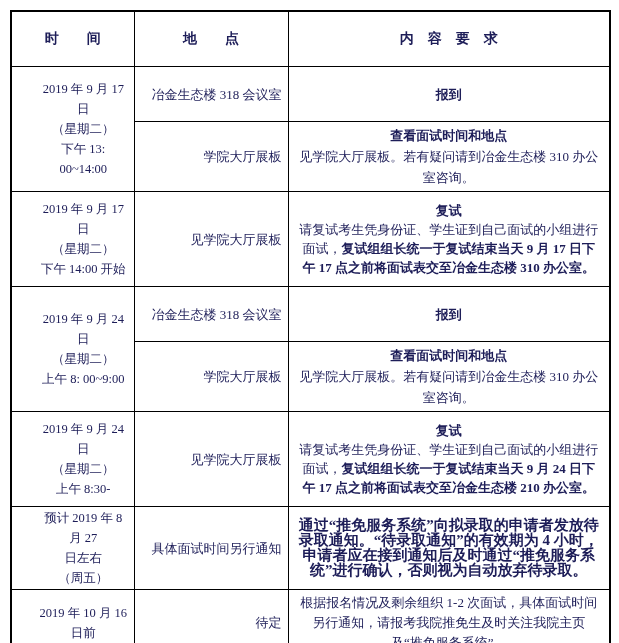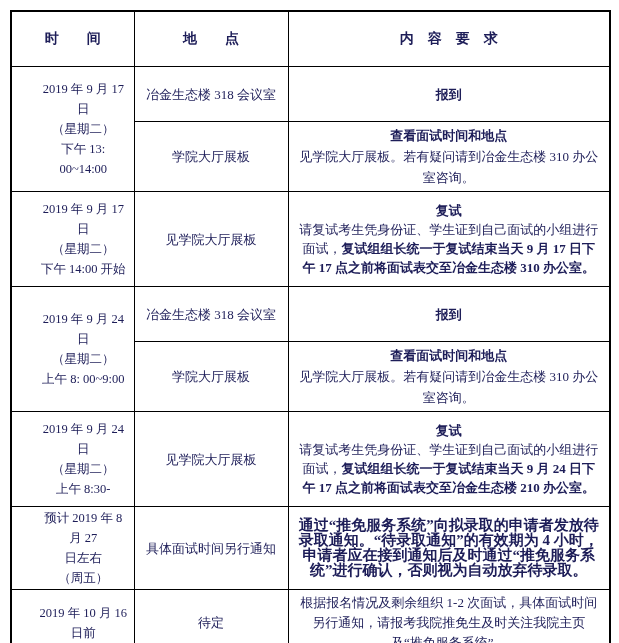--- a/index.html
+++ b/index.html
@@ -37,21 +37,21 @@
     padding: 18px;
   }
   .time-cell {
     text-align: center;
     white-space: pre-line;
     font-size: 12.5px;
     line-height: 20px;
     padding-left: 27px;
   }
   .loc-cell {
-    text-align: center;
+    text-align: right;
     font-size: 13px;
     line-height: 19px;
   }
   .content-cell {
     text-align: center;
     font-size: 13px;
     line-height: 19px;
     padding: 2px 8px;
     margin-top: 37px;
   }

